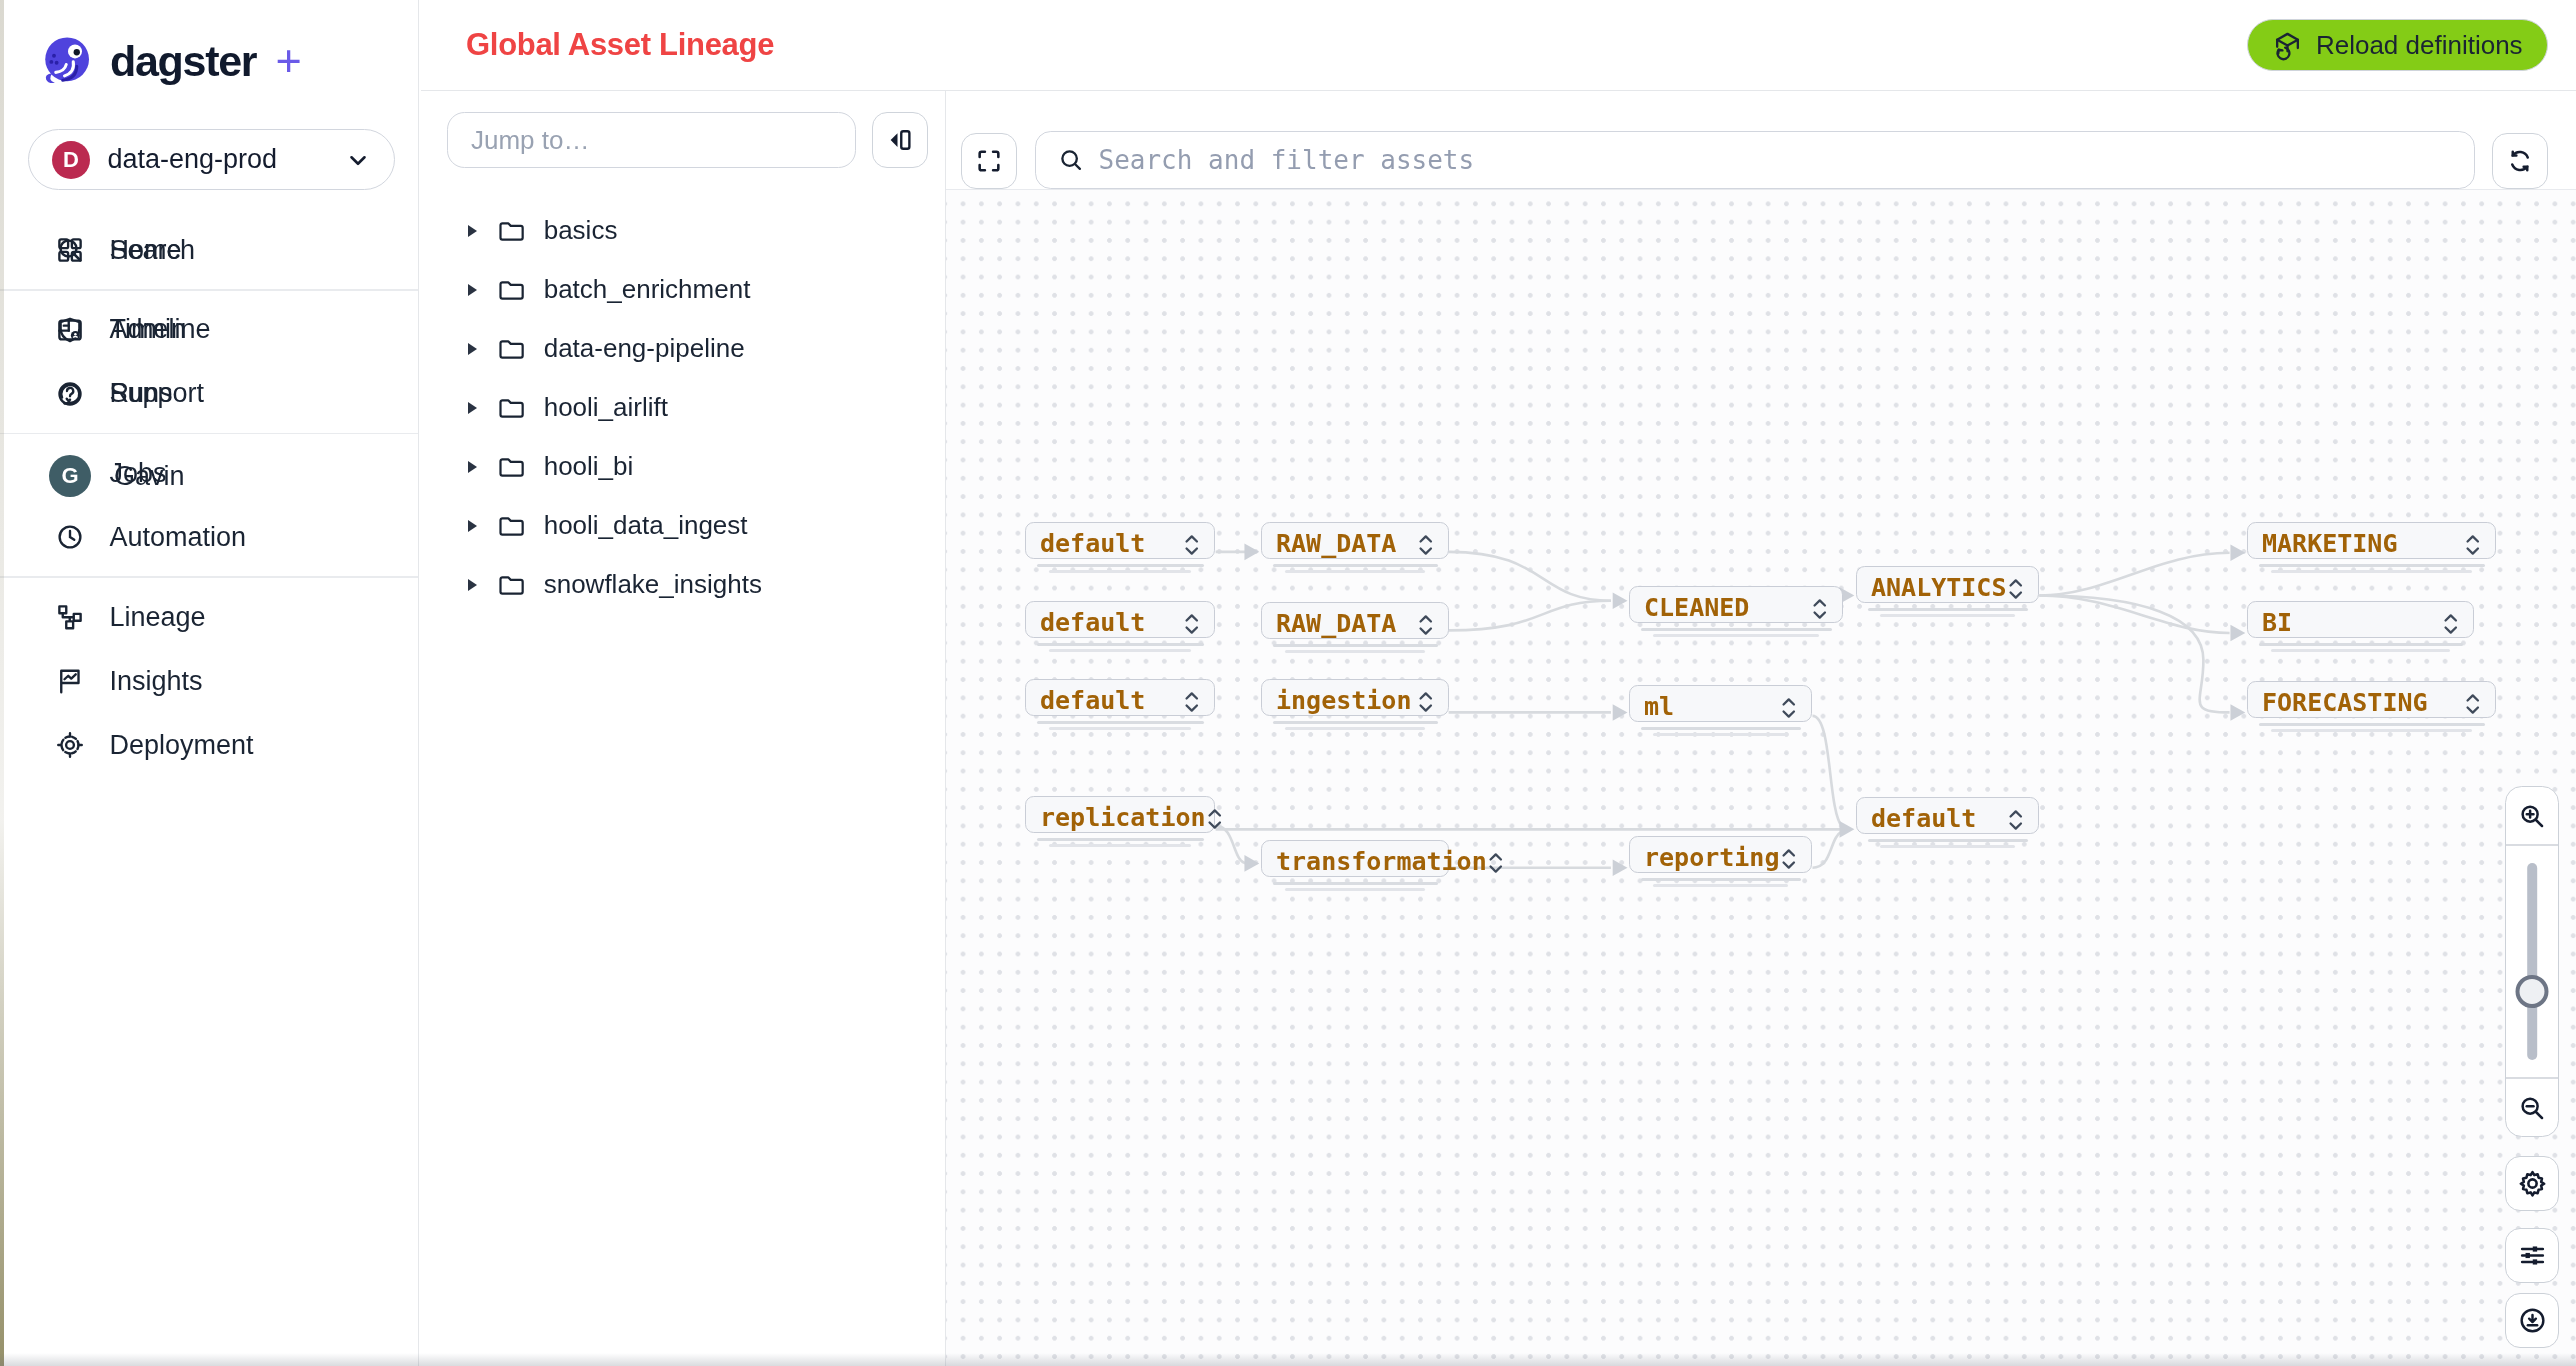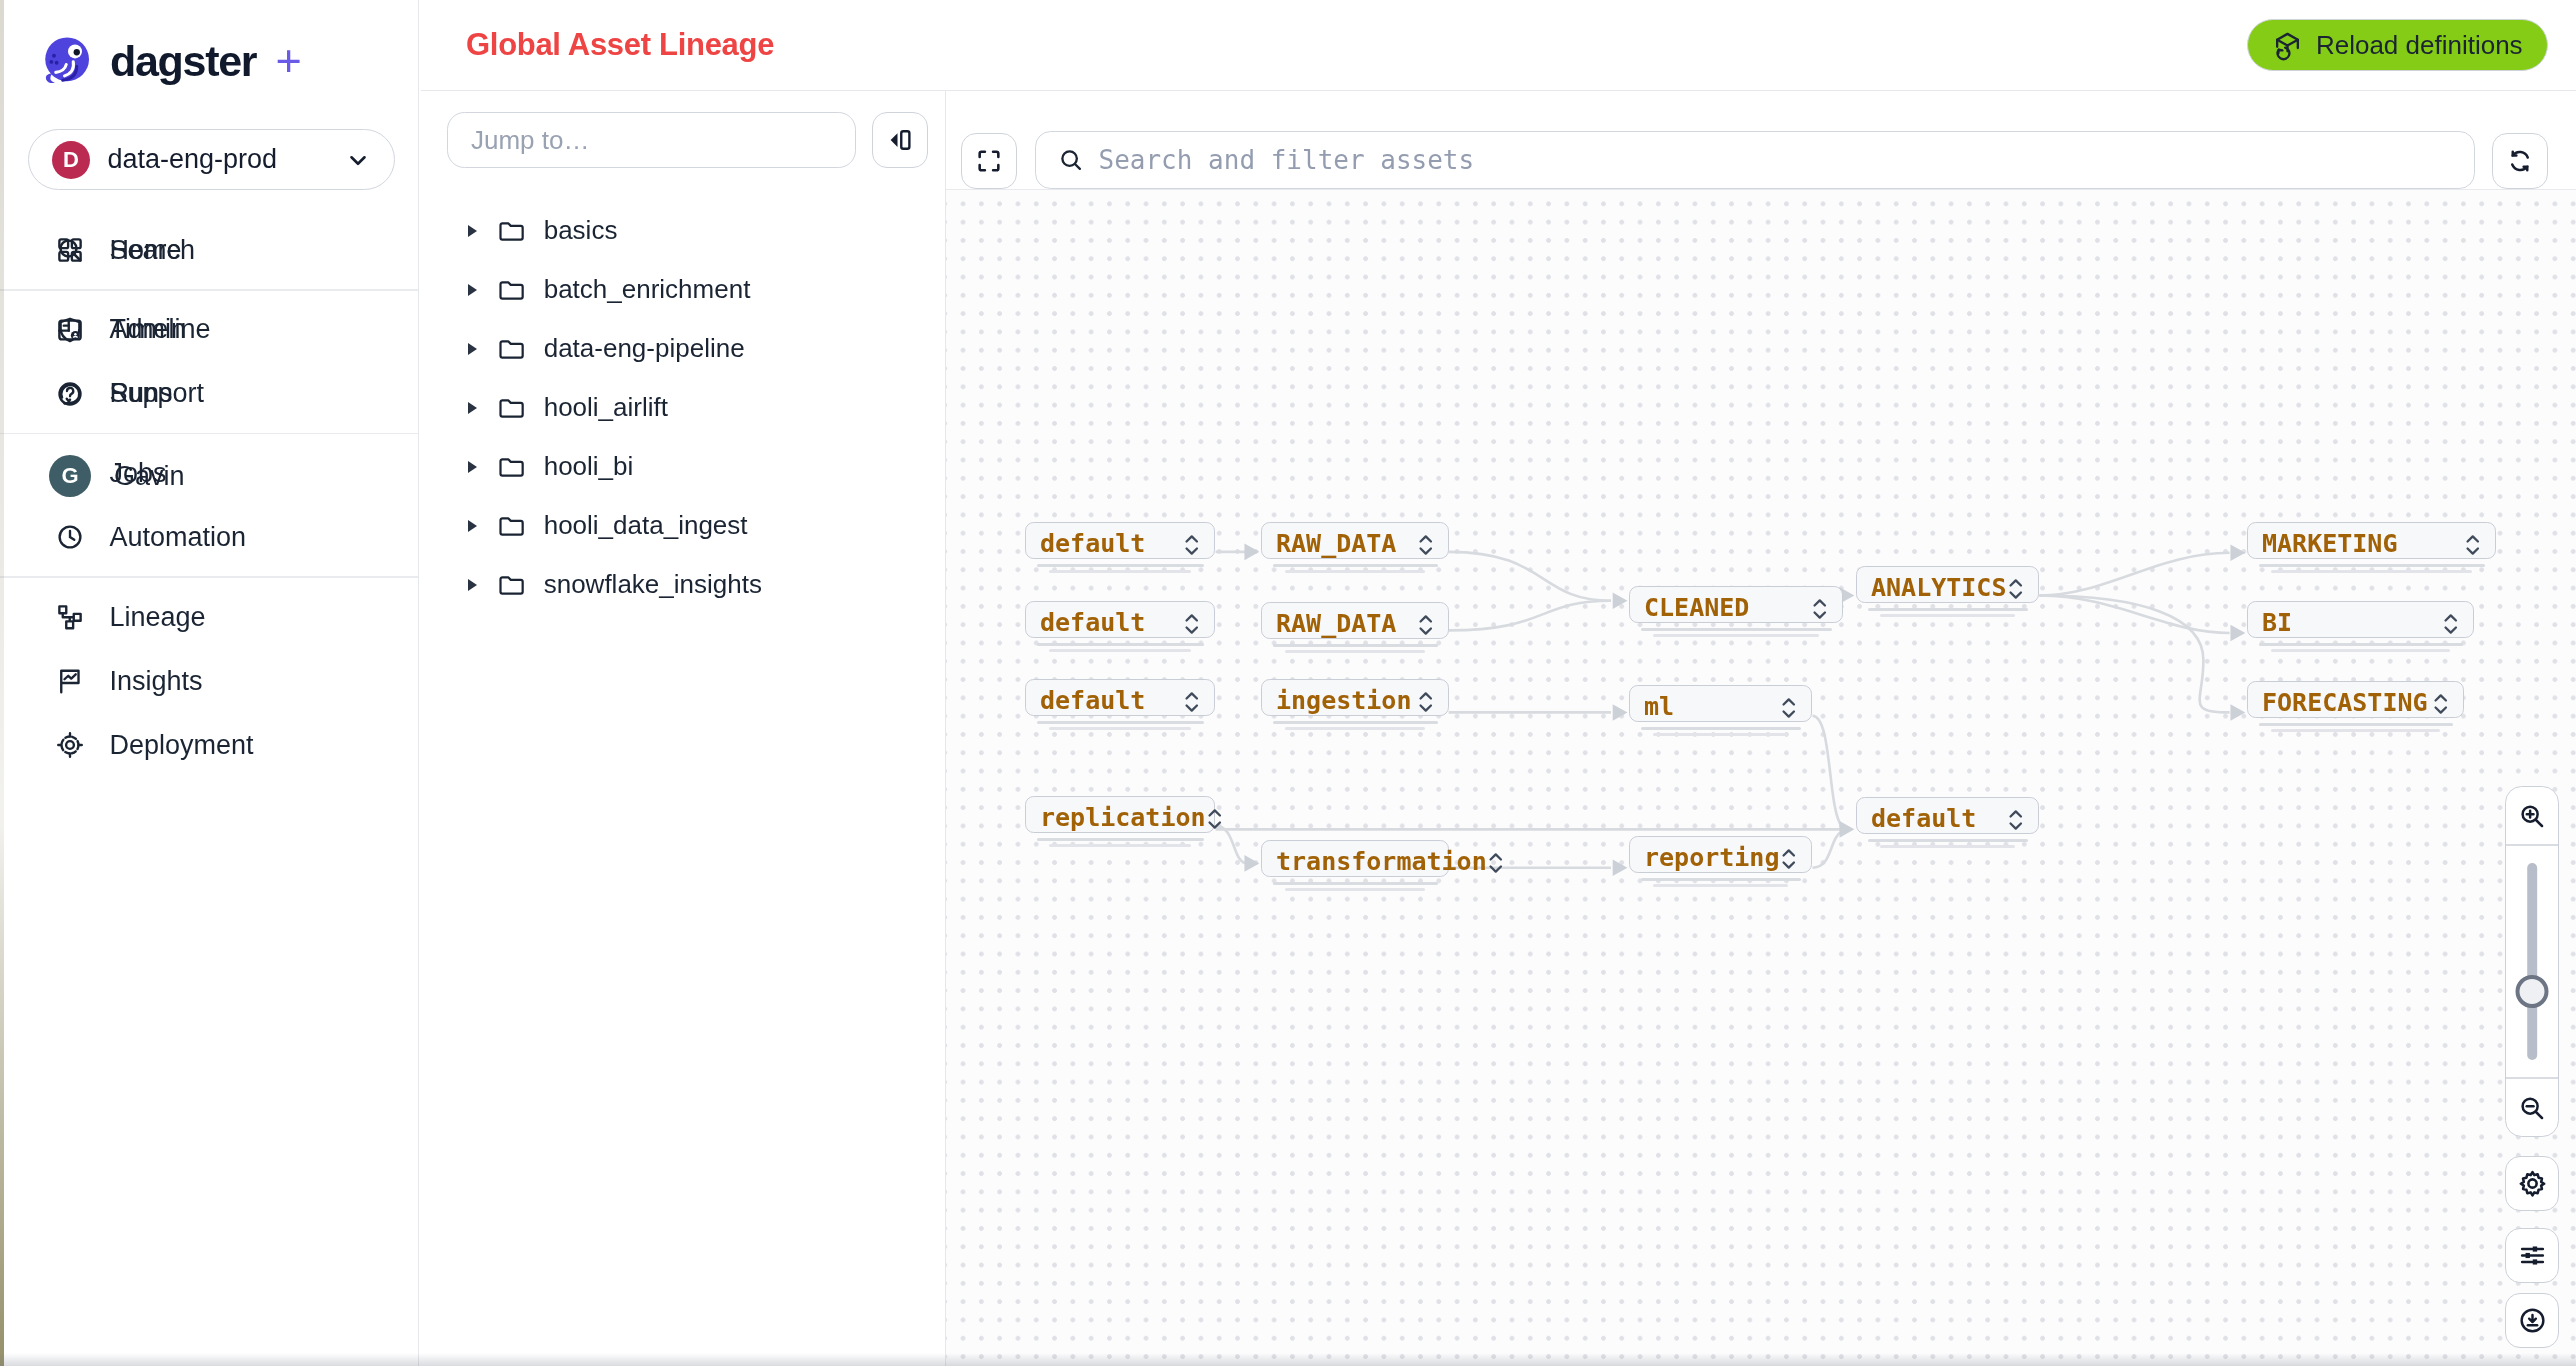--- a/index.html
+++ b/index.html
@@ -525,21 +525,21 @@
         <svg class="unfold" viewBox="0 0 20 30" width="17.5" height="26">
           <path d="M4 11 L10 5 L16 11 M4 19 L10 25 L16 19" fill="none" stroke="#3f4a5a" stroke-width="2.6" stroke-linecap="round" stroke-linejoin="round"></path>
         </svg>
       </div>
       <div class="node" style="left: 1301px; top: 510px; width: 227px;">
         <span>BI</span>
         <svg class="unfold" viewBox="0 0 20 30" width="17.5" height="26">
           <path d="M4 11 L10 5 L16 11 M4 19 L10 25 L16 19" fill="none" stroke="#3f4a5a" stroke-width="2.6" stroke-linecap="round" stroke-linejoin="round"></path>
         </svg>
       </div>
-      <div class="node" style="left: 1301px; top: 590px; width: 217px;">
+      <div class="node" style="left: 1301px; top: 590px; width: 249px;">
         <span>FORECASTING</span>
         <svg class="unfold" viewBox="0 0 20 30" width="17.5" height="26">
           <path d="M4 11 L10 5 L16 11 M4 19 L10 25 L16 19" fill="none" stroke="#3f4a5a" stroke-width="2.6" stroke-linecap="round" stroke-linejoin="round"></path>
         </svg>
       </div>
       <div class="node" style="left: 79px; top: 705px; width: 190px;">
         <span>replication</span>
         <svg class="unfold" viewBox="0 0 20 30" width="17.5" height="26">
           <path d="M4 11 L10 5 L16 11 M4 19 L10 25 L16 19" fill="none" stroke="#3f4a5a" stroke-width="2.6" stroke-linecap="round" stroke-linejoin="round"></path>
         </svg>

